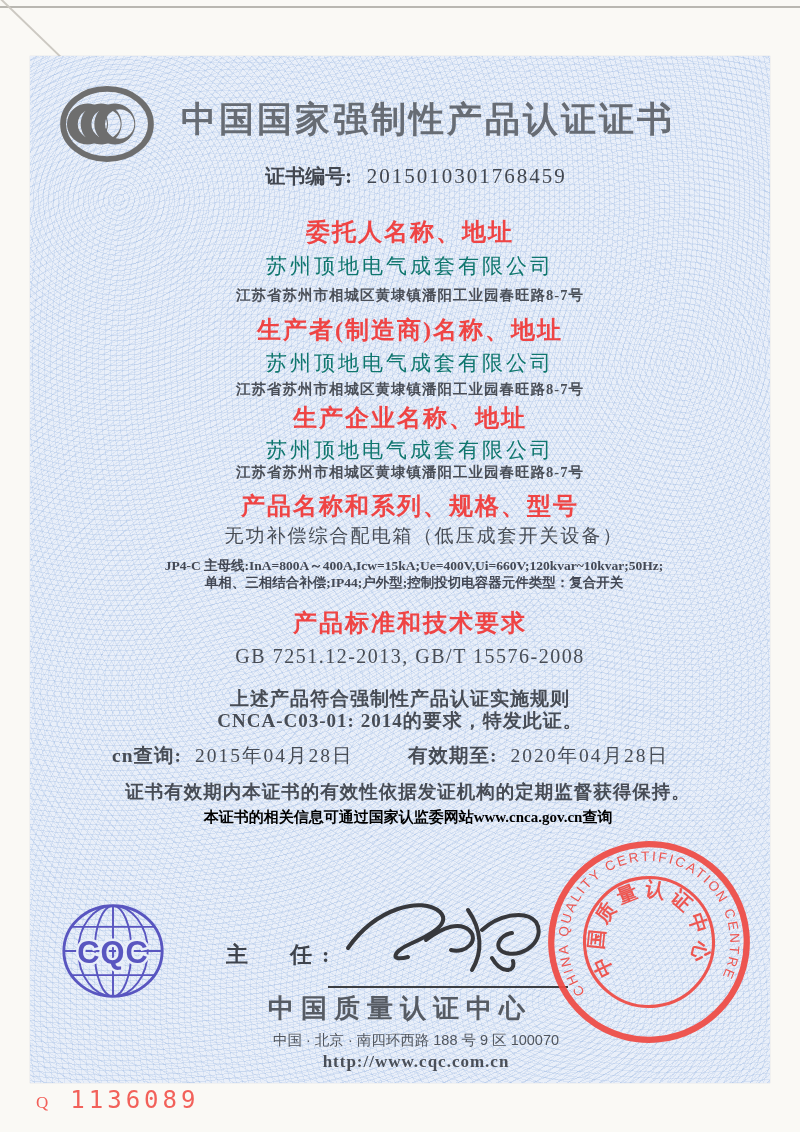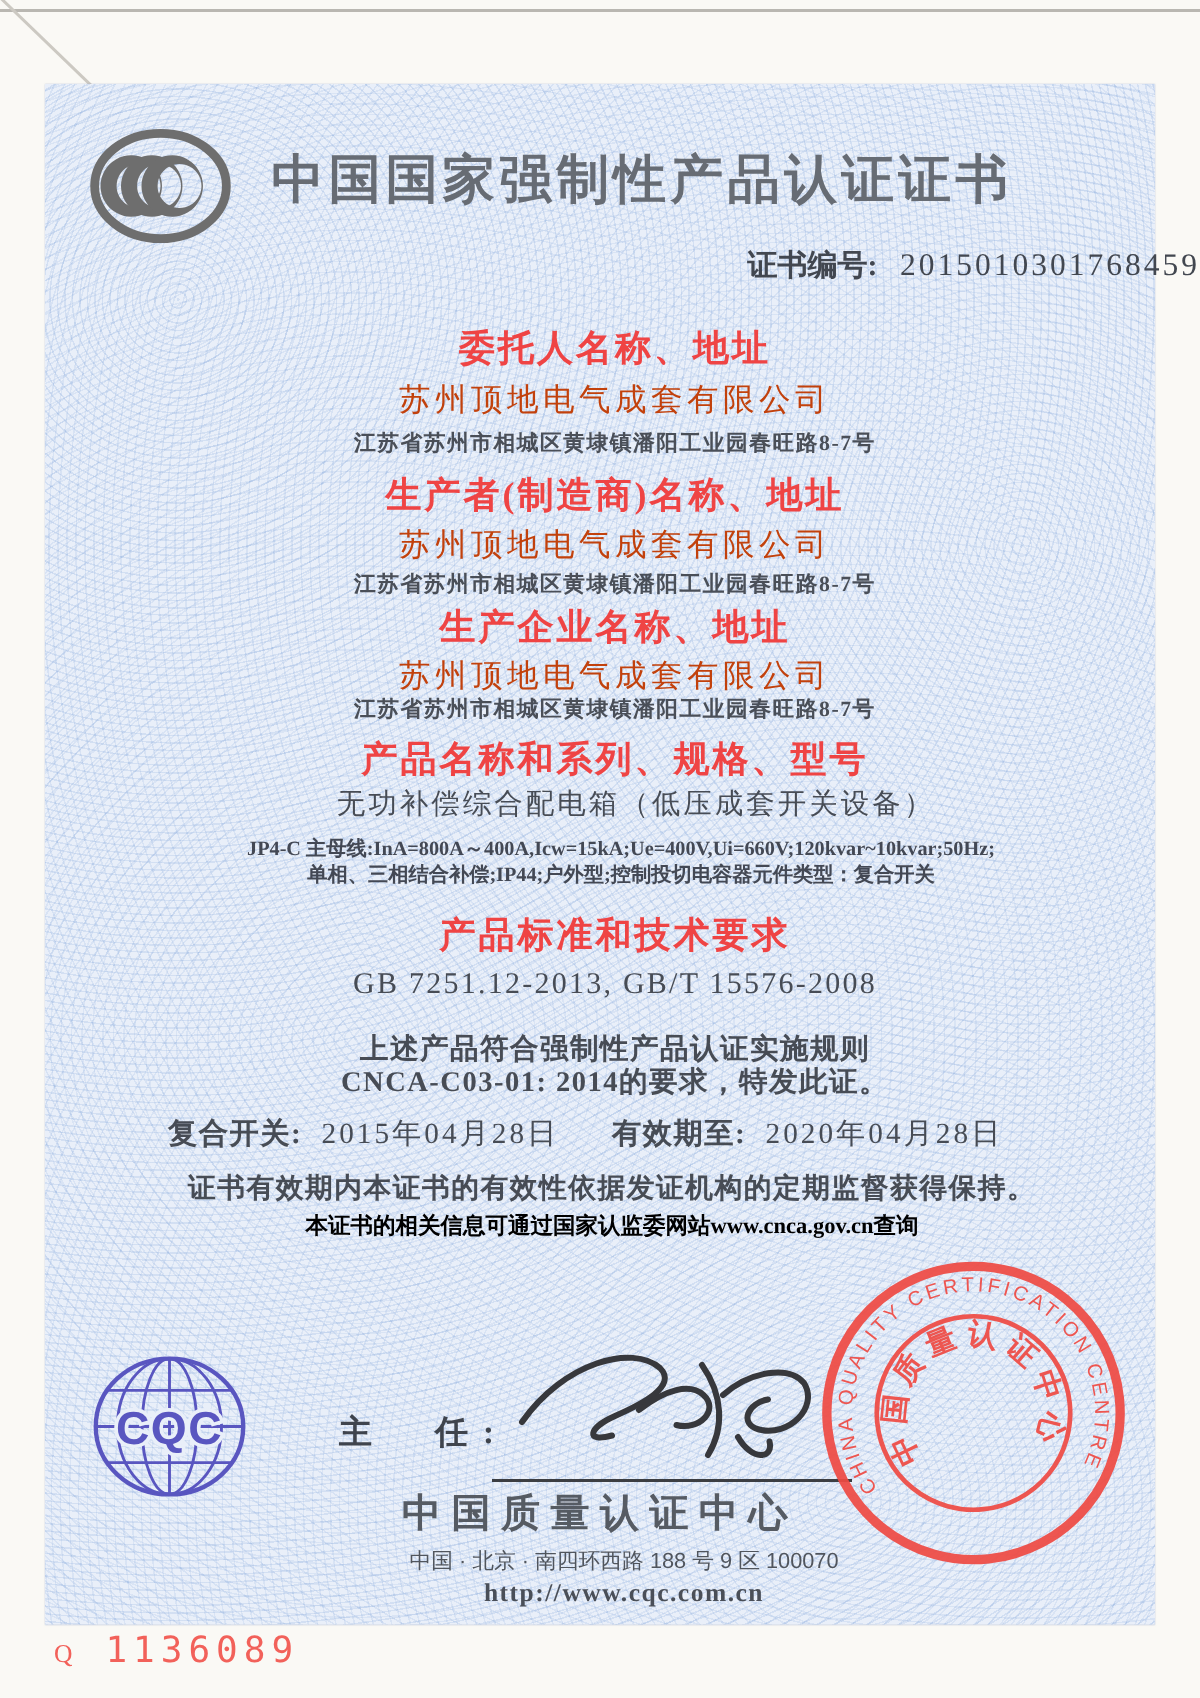--- a/index.html
+++ b/index.html
@@ -20,30 +20,30 @@
     background-image:
       repeating-radial-gradient(circle at 12% 14%, rgba(122,160,216,0.20) 0 1px, rgba(0,0,0,0) 1px 5px),
       repeating-radial-gradient(circle at 88% 30%, rgba(122,160,216,0.16) 0 1px, rgba(0,0,0,0) 1px 6px),
       repeating-radial-gradient(circle at 28% 62%, rgba(122,160,216,0.14) 0 1px, rgba(0,0,0,0) 1px 7px),
       repeating-radial-gradient(circle at 72% 92%, rgba(122,160,216,0.15) 0 1px, rgba(0,0,0,0) 1px 6px);
     box-shadow:0 0 1px rgba(120,140,180,.4);
   }
   .crow{left:30px;width:740px;text-align:center;}
   .title{left:158px;top:96px;width:540px;text-align:center;
          font-size:35px;font-weight:600;letter-spacing:3px;color:#676c74;white-space:nowrap;}
-  .certno{top:163px;font-size:20px;padding-left:30px;color:#424750;text-align:right;}
+  .certno{top:163px;font-size:20px;padding-left:16px;color:#424750;}
   .certno .lbl{font-weight:700;}
   .certno .val{letter-spacing:2px;font-size:21px;margin-left:10px;}
   .sec-h{font-size:24px;font-weight:700;letter-spacing:2px;color:#ef4444;padding-left:10px;}
-  .company{font-size:21px;letter-spacing:3px;color:#c2410c;padding-left:10px;}
+  .company{font-size:21px;letter-spacing:3px;color:#0f766e;padding-left:10px;}
   .addr{font-size:14.5px;font-weight:600;letter-spacing:1px;color:#4a4f58;padding-left:10px;}
   .pname{font-size:19px;font-weight:500;letter-spacing:2px;padding-left:24px;}
   .spec{font-size:13.5px;font-weight:600;color:#434854;padding-left:14px;white-space:nowrap;}
   .gbline{font-size:20px;font-weight:500;letter-spacing:1.5px;padding-left:10px;}
-  .stmt{font-size:19px;font-weight:600;letter-spacing:1px;padding-left:10px;}
+  .stmt{font-size:19px;font-weight:600;letter-spacing:1px;}
   .dates{font-size:19.5px;white-space:nowrap;}
   .dates .lbl{font-weight:700;letter-spacing:1px;}
   .dates .val{letter-spacing:2px;margin-left:8px;}
   .vnote{font-size:18.5px;font-weight:600;letter-spacing:1px;padding-left:8px;}
   .qnote{font-size:15px;font-weight:600;color:#000000;padding-left:8px;}
   .director{left:226px;top:940px;font-size:22px;font-weight:600;letter-spacing:10px;color:#3f444d;}
   .sigline{left:328px;top:986px;width:240px;height:2px;background:#3c3e42;}
   .orgname{top:991px;font-size:26px;font-weight:600;letter-spacing:7px;color:#565b63;padding-right:14px;}
   .orgaddr{top:1031px;font-size:14.5px;color:#50555d;padding-left:16px;font-family:"Liberation Sans",sans-serif;}
   .website{top:1052px;font-size:17px;font-weight:700;letter-spacing:1px;color:#4a4f58;
@@ -96,21 +96,21 @@
 <div class="abs crow spec" style="top:557px;">JP4-C 主母线:InA=800A～400A,Icw=15kA;Ue=400V,Ui=660V;120kvar~10kvar;50Hz;</div>
 <div class="abs crow spec" style="top:574px;text-align:center;">单相、三相结合补偿;IP44;户外型;控制投切电容器元件类型：复合开关</div>
 
 <div class="abs crow sec-h" style="top:607px;">产品标准和技术要求</div>
 <div class="abs crow gbline" style="top:645px;">GB 7251.12-2013, GB/T 15576-2008</div>
 
 <div class="abs crow stmt" style="top:686px;">上述产品符合强制性产品认证实施规则</div>
 <div class="abs crow stmt" style="top:708px;">CNCA-C03-01: 2014的要求，特发此证。</div>
 
 <div class="abs dates" style="left:112px;top:742px;">
-  <span class="lbl">复合开关:</span>
+  <span class="lbl">cn查询:</span>
   <span class="val">2015年04月28日</span>
 </div>
 <div class="abs dates" style="left:408px;top:742px;">
   <span class="lbl">有效期至:</span>
   <span class="val">2020年04月28日</span>
 </div>
 
 <div class="abs crow vnote" style="top:779px;">证书有效期内本证书的有效性依据发证机构的定期监督获得保持。</div>
 <div class="abs crow qnote" style="top:808px;">本证书的相关信息可通过国家认监委网站www.cnca.gov.cn查询</div>
 

